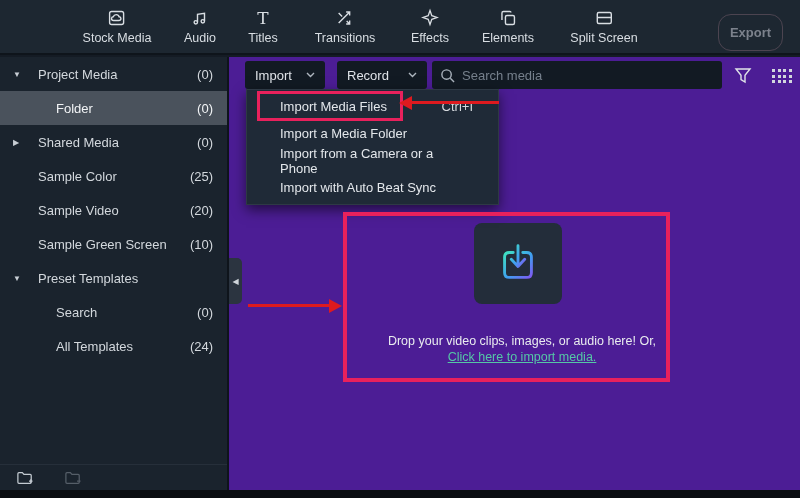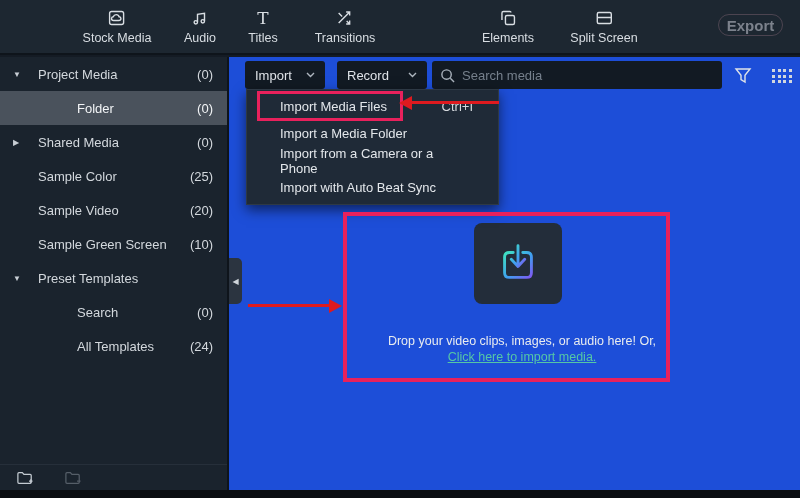--- a/index.html
+++ b/index.html
@@ -13,41 +13,41 @@
   .tab { position:absolute; top:0; height:55px; transform:translateX(-50%);
     display:flex; flex-direction:column; align-items:center; padding-top:8px;
     gap:3px; color:#d9dee3; cursor:default; }
   .tab .tlabel { font-size:12.5px; white-space:nowrap; }
   .tab.active { color:#45d0ad; }
   .tab.active .tlabel { font-weight:bold; }
   .tab .underline { position:absolute; bottom:5px; width:44px; height:3px;
     background:#45d0ad; border-radius:2px; }
   .tab svg { display:block; }
   .titleT { font-family:"DejaVu Serif", serif; font-size:17px; line-height:20px; color:#d9dee3; }
-  #export-btn { position:absolute; left:718px; top:14px; width:65px; height:22px;
+  #export-btn { position:absolute; left:718px; top:14px; width:65px; height:37px;
     border:1.5px solid #4c4450; border-radius:13px; background:transparent;
-    color:#7c828c; font-size:15px; font-weight:bold; }
+    color:#7c828c; font-size:13px; font-weight:bold; }
 
   
   #sidebar { position:absolute; left:0; top:57px; width:227px; height:433px; background:#1a232d; }
   .srow { position:relative; height:34px; display:flex; align-items:center;
     padding-left:38px; color:#d3d8dd; font-size:13px; }
-  .srow.lvl1 { padding-left:77px; }
+  .srow.lvl1 { padding-left:56px; }
   .srow.selected { background:#4a525c; color:#f2f4f6; }
   .tri { position:absolute; left:13px; font-size:8px; color:#c8ced4; top:50%;
     transform:translateY(-50%); }
   .scount { margin-left:auto; margin-right:14px; }
   #sidebar-footer { position:absolute; left:0; bottom:0; width:227px; height:26px;
     border-top:1px solid #262f3a; display:flex; align-items:center; gap:30px;
     padding-left:16px; background:#1a232d; }
   #sidebar-footer svg { display:block; }
 
   
   #main { position:absolute; left:227px; top:57px; width:573px; height:433px;
-    background:#1d4ed8; border-left:2px solid #0e141b; }
+    background:#4c1d95; border-left:2px solid #0e141b; }
   .toolbtn { position:absolute; top:4px; height:28px; background:#121a23;
     border:none; border-radius:3px; color:#dfe3e8; font-size:13px;
     display:flex; align-items:center; justify-content:space-between;
     padding:0 10px; }
   #import-btn { left:16px;  width:80px; }
   #record-btn { left:108px; width:90px; }
   #searchbox { position:absolute; left:203px; top:4px; width:290px; height:28px;
     background:#121a23; border-radius:3px; display:flex; align-items:center;
     padding:0 8px; gap:7px; }
   #searchbox input { background:transparent; border:none; outline:none;
@@ -125,20 +125,26 @@
     </div>
 
     <div class="tab" style="left:345px">
       <svg width="20" height="20" viewBox="0 0 20 20" fill="none" stroke="#d9dee3" stroke-width="1.4">
         <path d="M4 15 L15 4 M11.5 4 H15 V7.5"></path>
         <path d="M4 5 L7.5 8.5 M12 13 L15 16 M15 12.5 V16 H11.5"></path>
       </svg>
       <span class="tlabel">Transitions</span>
     </div>
 
+    <div class="tab" style="left:430px">
+      <svg width="20" height="20" viewBox="0 0 20 20" fill="none" stroke="#d9dee3" stroke-width="1.3">
+        <path d="M10 2.5 L11.8 7.7 L17 9.5 L11.8 11.3 L10 16.5 L8.2 11.3 L3 9.5 L8.2 7.7 Z"></path>
+      </svg>
+      <span class="tlabel">Effects</span>
+    </div>
 
     <div class="tab" style="left:508px">
       <svg width="20" height="20" viewBox="0 0 20 20" fill="none" stroke="#d9dee3" stroke-width="1.4">
         <rect x="7.5" y="7.5" width="9" height="9" rx="1.5"></rect>
         <path d="M4 12 V5 Q4 3.5 5.5 3.5 H12 Q13 3.5 13 4.5"></path>
       </svg>
       <span class="tlabel">Elements</span>
     </div>
 
     <div class="tab" style="left:604px">

